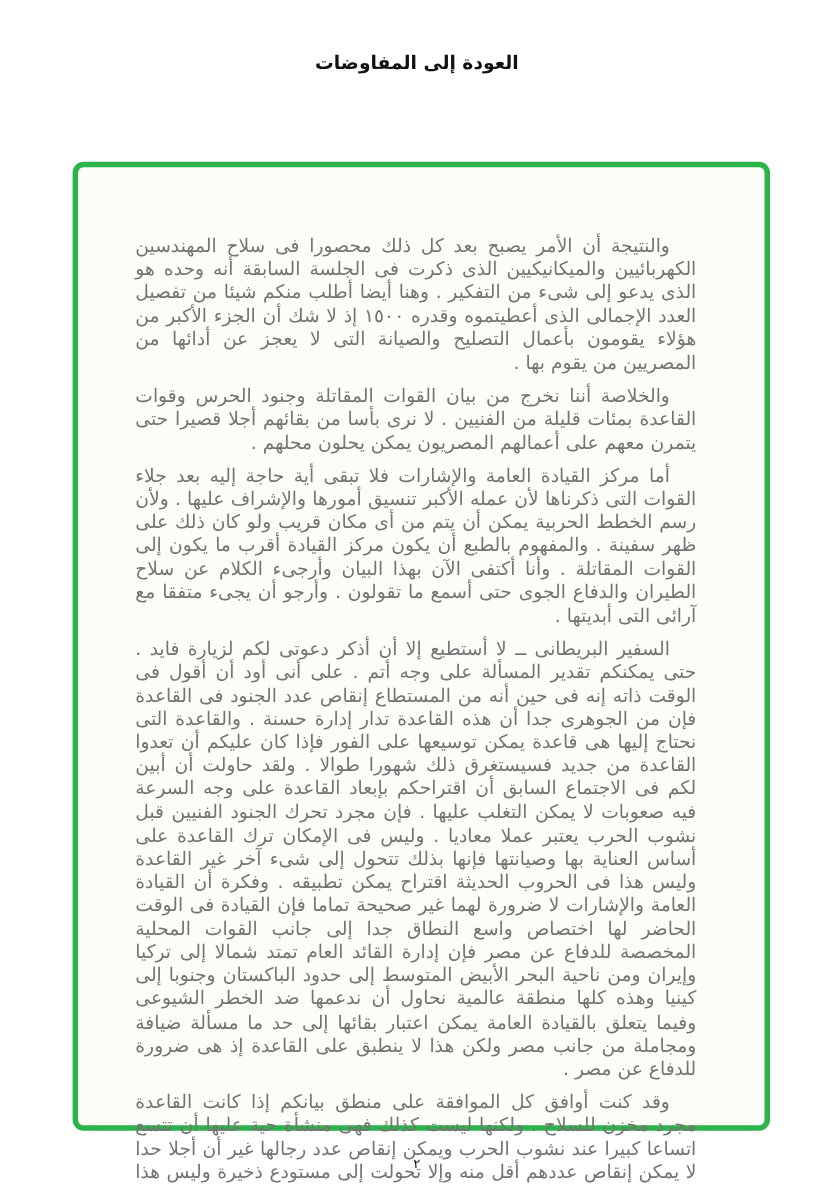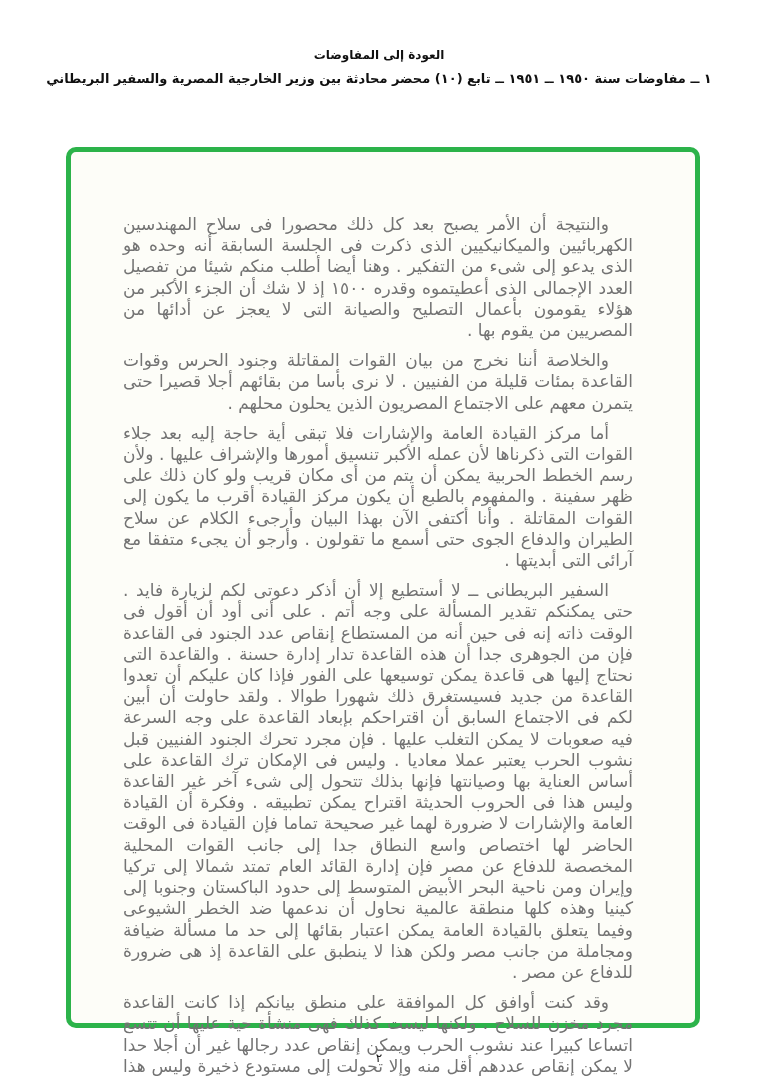--- a/index.html
+++ b/index.html
@@ -17,21 +17,21 @@
   }
   .header {
     position: absolute;
     top: 48px;
     left: 0;
     width: 758px;
     text-align: center;
     direction: rtl;
   }
   .title {
-    font-size: 12px;
+    font-size: 17px;
     font-weight: bold;
     margin-bottom: 9px;
   }
   .subtitle {
     font-size: 13px;
     font-weight: bold;
     margin-bottom: 7px;
   }
   .citation {
     font-size: 9px;
@@ -71,26 +71,25 @@
     text-align: center;
     font-size: 12px;
     color: #111111;
   }
 </style>
 </head>
 <body style="background: rgb(255, 255, 255);">
 
 <div class="header">
   <div class="title">العودة إلى المفاوضات</div>
-  <div class="subtitle">١ ــ مفاوضات سنة ١٩٥٠ ــ ١٩٥١ ــ تابع (١٠) محضر محادثة بين وزير الخارجية المصرية والسفير البريطاني</div>
 </div>
 
 <div class="scan-frame" style="border-color: rgb(44, 179, 74); background: rgb(253, 253, 248);">
   <div class="scan-body">
       <p>والنتيجة أن الأمر يصبح بعد كل ذلك محصورا فى سلاح المهندسين الكهربائيين والميكانيكيين الذى ذكرت فى الجلسة السابقة أنه وحده هو الذى يدعو إلى شىء من التفكير . وهنا أيضا أطلب منكم شيئا من تفصيل العدد الإجمالى الذى أعطيتموه وقدره ١٥٠٠ إذ لا شك أن الجزء الأكبر من هؤلاء يقومون بأعمال التصليح والصيانة التى لا يعجز عن أدائها من المصريين من يقوم بها .</p>
-      <p>والخلاصة أننا نخرج من بيان القوات المقاتلة وجنود الحرس وقوات القاعدة بمئات قليلة من الفنيين . لا نرى بأسا من بقائهم أجلا قصيرا حتى يتمرن معهم على الاجتماع المصريون الذين يحلون محلهم .</p>
+      <p>والخلاصة أننا نخرج من بيان القوات المقاتلة وجنود الحرس وقوات القاعدة بمئات قليلة من الفنيين . لا نرى بأسا من بقائهم أجلا قصيرا حتى يتمرن معهم على أعمالهم المصريون يمكن يحلون محلهم .</p>
       <p>أما مركز القيادة العامة والإشارات فلا تبقى أية حاجة إليه بعد جلاء القوات التى ذكرناها لأن عمله الأكبر تنسيق أمورها والإشراف عليها . ولأن رسم الخطط الحربية يمكن أن يتم من أى مكان قريب ولو كان ذلك على ظهر سفينة . والمفهوم بالطبع أن يكون مركز القيادة أقرب ما يكون إلى القوات المقاتلة . وأنا أكتفى الآن بهذا البيان وأرجىء الكلام عن سلاح الطيران والدفاع الجوى حتى أسمع ما تقولون . وأرجو أن يجىء متفقا مع آرائى التى أبديتها .</p>
       <p>السفير البريطانى ــ لا أستطيع إلا أن أذكر دعوتى لكم لزيارة فايد . حتى يمكنكم تقدير المسألة على وجه أتم . على أنى أود أن أقول فى الوقت ذاته إنه فى حين أنه من المستطاع إنقاص عدد الجنود فى القاعدة فإن من الجوهرى جدا أن هذه القاعدة تدار إدارة حسنة . والقاعدة التى نحتاج إليها هى قاعدة يمكن توسيعها على الفور فإذا كان عليكم أن تعدوا القاعدة من جديد فسيستغرق ذلك شهورا طوالا . ولقد حاولت أن أبين لكم فى الاجتماع السابق أن اقتراحكم بإبعاد القاعدة على وجه السرعة فيه صعوبات لا يمكن التغلب عليها . فإن مجرد تحرك الجنود الفنيين قبل نشوب الحرب يعتبر عملا معاديا . وليس فى الإمكان ترك القاعدة على أساس العناية بها وصيانتها فإنها بذلك تتحول إلى شىء آخر غير القاعدة وليس هذا فى الحروب الحديثة اقتراح يمكن تطبيقه . وفكرة أن القيادة العامة والإشارات لا ضرورة لهما غير صحيحة تماما فإن القيادة فى الوقت الحاضر لها اختصاص واسع النطاق جدا إلى جانب القوات المحلية المخصصة للدفاع عن مصر فإن إدارة القائد العام تمتد شمالا إلى تركيا وإيران ومن ناحية البحر الأبيض المتوسط إلى حدود الباكستان وجنوبا إلى كينيا وهذه كلها منطقة عالمية نحاول أن ندعمها ضد الخطر الشيوعى وفيما يتعلق بالقيادة العامة يمكن اعتبار بقائها إلى حد ما مسألة ضيافة ومجاملة من جانب مصر ولكن هذا لا ينطبق على القاعدة إذ هى ضرورة للدفاع عن مصر .</p>
       <p>وقد كنت أوافق كل الموافقة على منطق بيانكم إذا كانت القاعدة مجرد مخزن للسلاح . ولكنها ليست كذلك فهى منشأة حية عليها أن تتسع اتساعا كبيرا عند نشوب الحرب ويمكن إنقاص عدد رجالها غير أن أجلا حدا لا يمكن إنقاص عددهم أقل منه وإلا تحولت إلى مستودع ذخيرة وليس هذا هو المقصود منها .</p>
     </div>
 </div>
 
 <div class="page-number">٢</div>
 
 </body></html>

